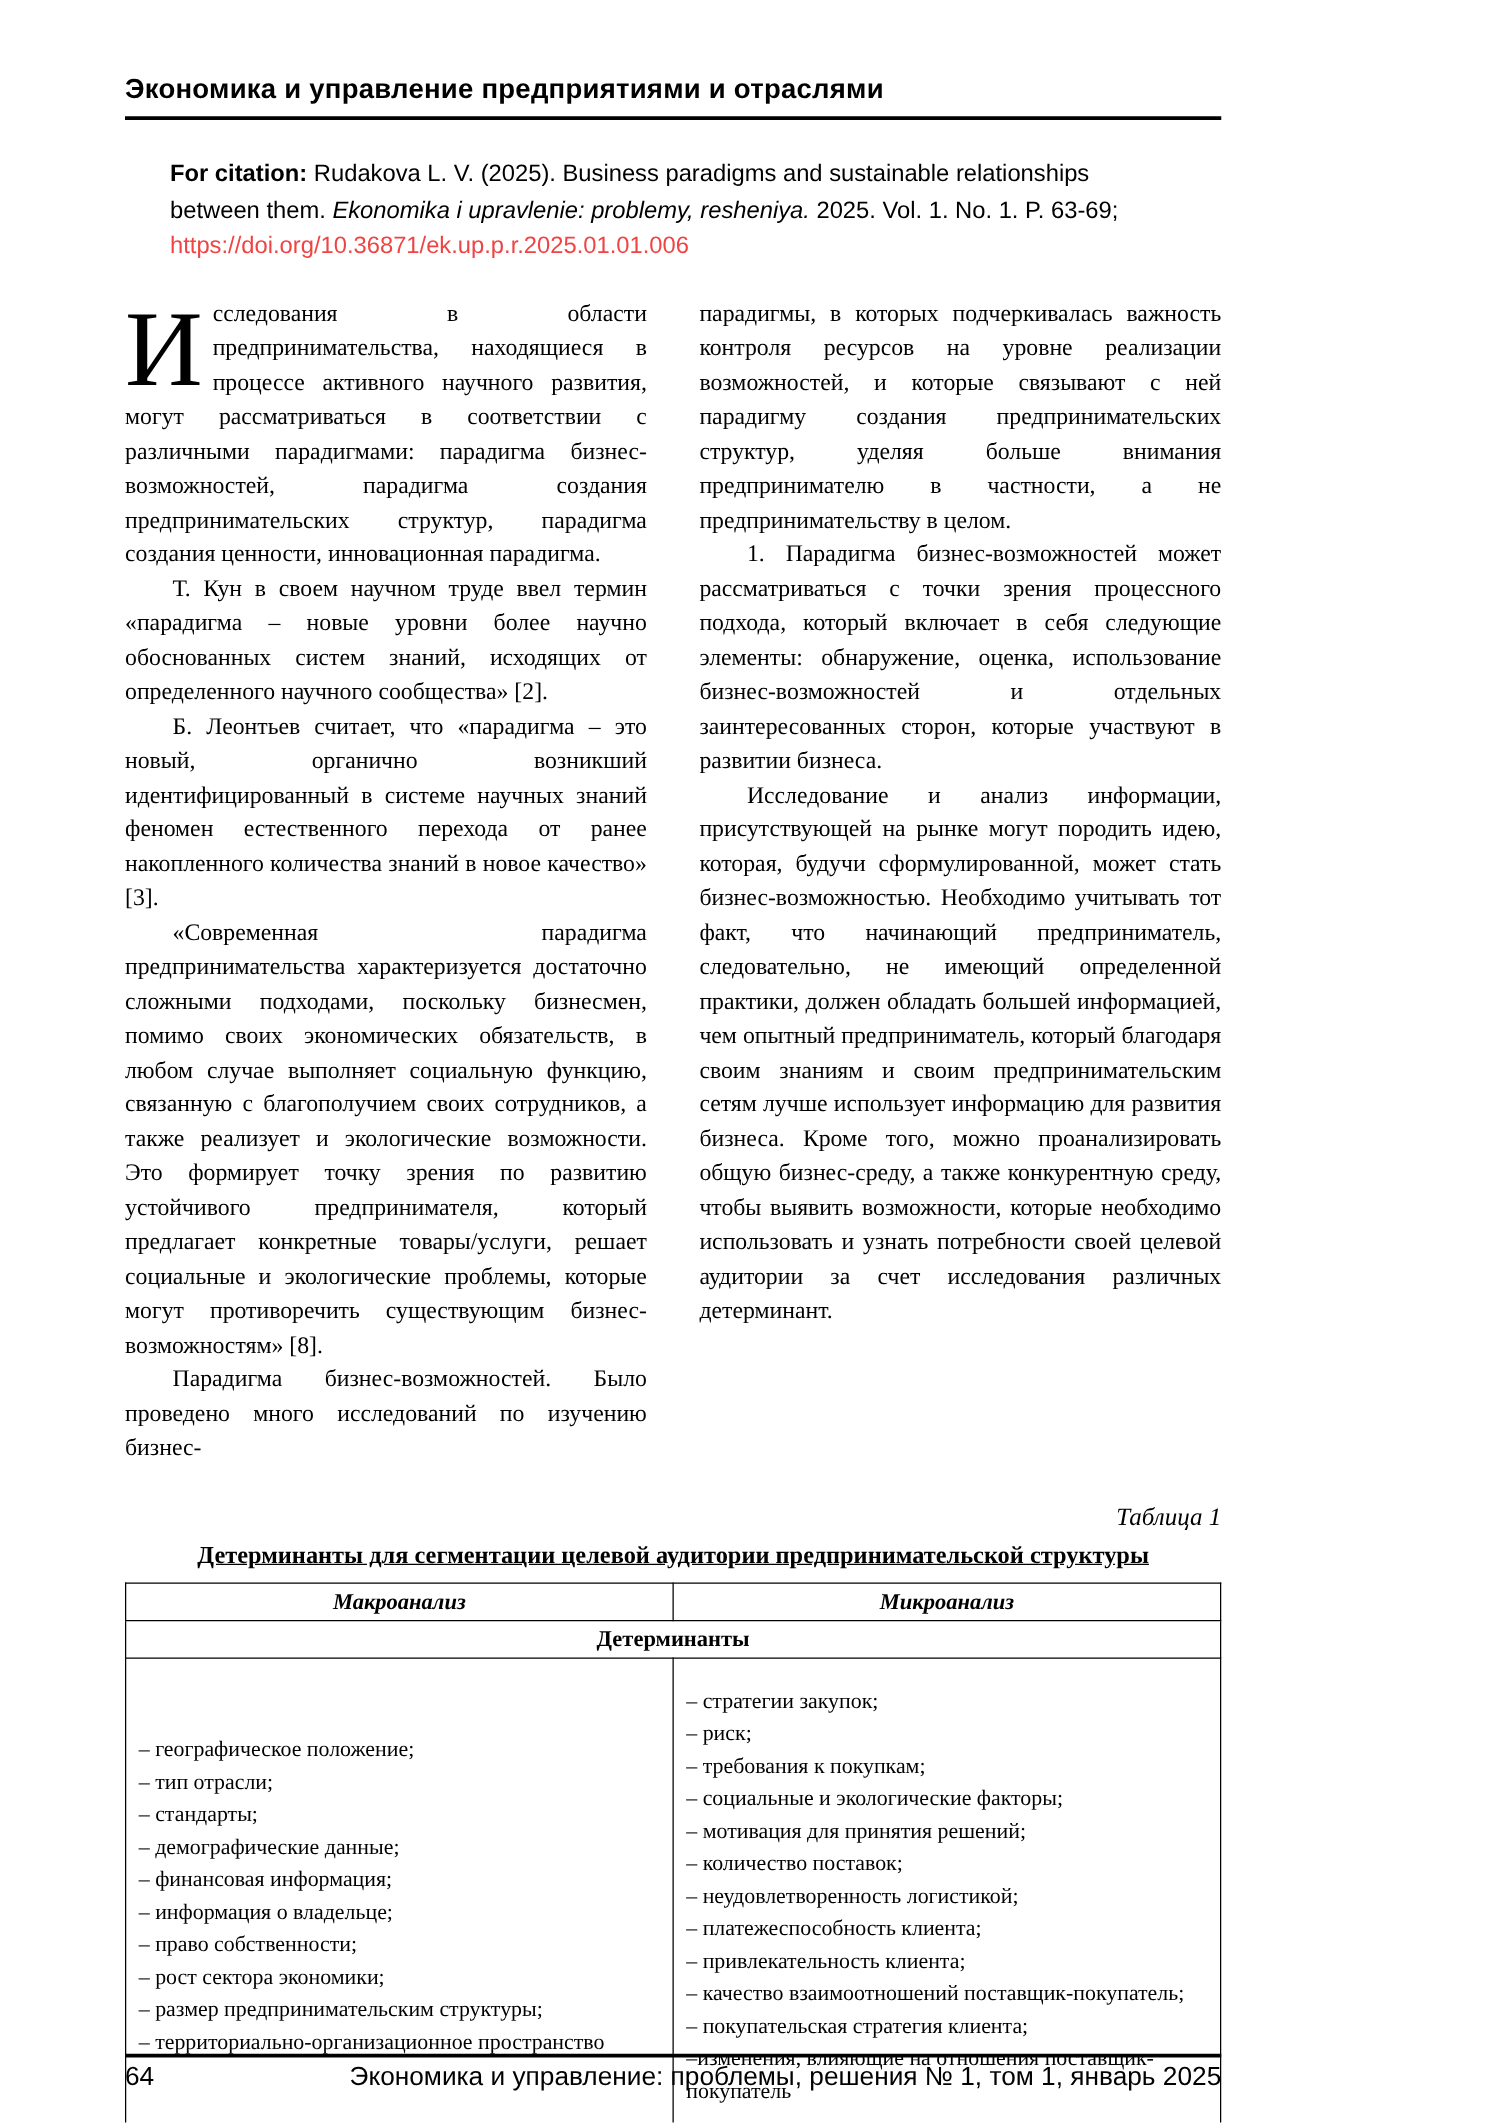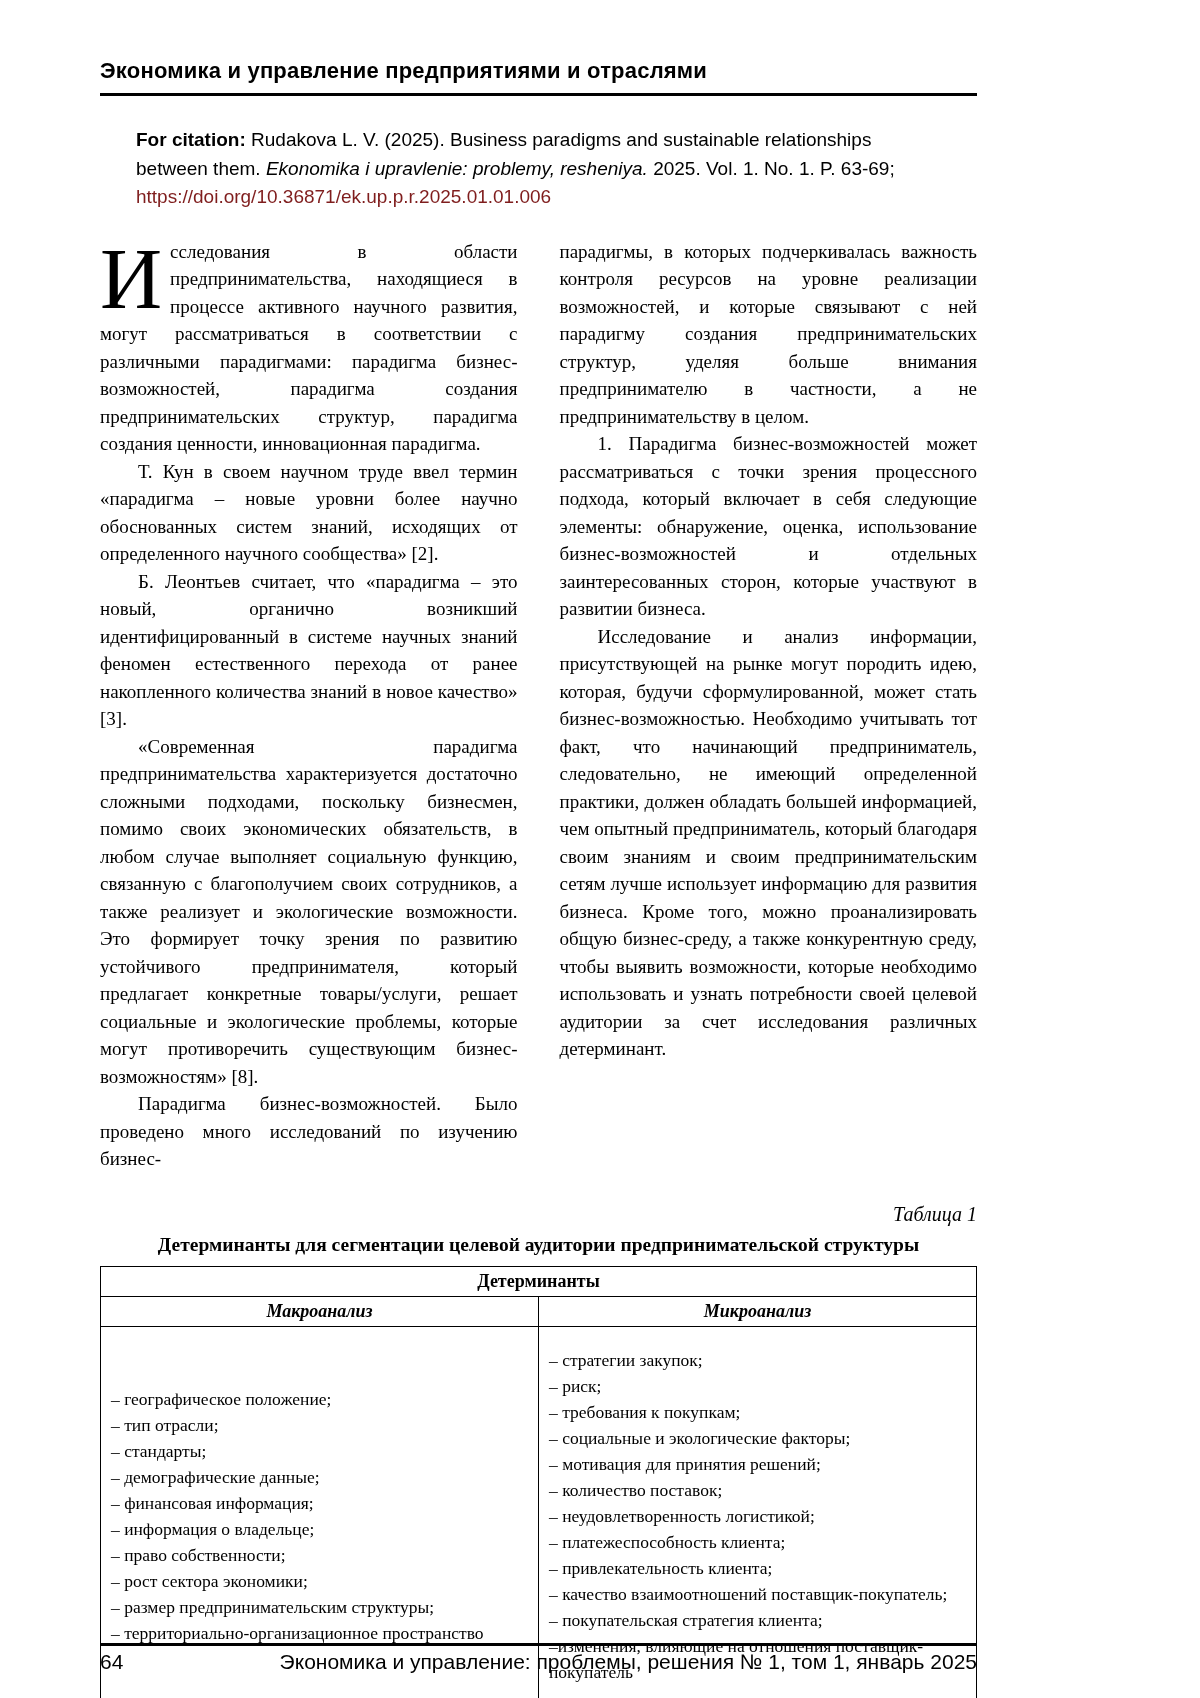--- a/index.html
+++ b/index.html
@@ -30,21 +30,21 @@
   }
   
   .citation {
     font-family:"Liberation Sans","DejaVu Sans",sans-serif;
     font-size:19px;
     line-height:1.5;
     margin:0 80px 26px 36px;
   }
   .citation .bold { font-weight:bold; }
   .citation .italic { font-style:italic; }
-  .citation .doi { color:#7f1d1d; text-decoration:none; overflow-wrap:anywhere; }
+  .citation .doi { color:#ef4444; text-decoration:none; overflow-wrap:anywhere; }
   
   .columns {
     display:flex;
     gap:42px;
     font-size:19px;
     line-height:27.5px;
     text-align:justify;
   }
   .col { flex:1 1 0; min-width:0; }
   p.para { text-indent:38px; margin:0; }
@@ -61,20 +61,21 @@
     text-align:right;
     font-style:italic;
     font-size:20px;
     margin-bottom:8px;
   }
   .table-title {
     text-align:center;
     font-weight:bold;
     font-size:19.5px;
     margin-bottom:10px;
+    text-decoration:underline;
   }
   table.det-table {
     width:100%;
     border-collapse:collapse;
     font-size:17.5px;
   }
   .det-table th, .det-table td { border:1.5px solid #000; }
   .det-table th {
     font-weight:bold;
     padding:4px 8px;
@@ -133,25 +134,25 @@
       <p class="para">Исследование и анализ информации, присутствующей на рынке могут породить идею, которая, будучи сформулированной, может стать бизнес-возможностью. Необходимо учитывать тот факт, что начинающий предприниматель, следовательно, не имеющий определенной практики, должен обладать большей информацией, чем опытный предприниматель, который благодаря своим знаниям и своим предпринимательским сетям лучше использует информацию для развития бизнеса. Кроме того, можно проанализировать общую бизнес-среду, а также конкурентную среду, чтобы выявить возможности, которые необходимо использовать и узнать потребности своей целевой аудитории за счет исследования различных детерминант.</p>
     </div>
   </div>
 
   <div class="table-block">
     <div class="table-caption">Таблица 1</div>
     <div class="table-title">Детерминанты для сегментации целевой аудитории предпринимательской структуры</div>
     <table class="det-table">
       <tbody>
           <tr>
-        <th colspan="2">Детерминанты</th>
+        <th class="col-head">Макроанализ</th>
+        <th class="col-head">Микроанализ</th>
       </tr>
       <tr>
-        <th class="col-head">Макроанализ</th>
-        <th class="col-head">Микроанализ</th>
+        <th colspan="2">Детерминанты</th>
       </tr>
       <tr>
         <td>
           <div>
                 <div class="table-line">– географическое положение;</div>
                 <div class="table-line">– тип отрасли;</div>
                 <div class="table-line">– стандарты;</div>
                 <div class="table-line">– демографические данные;</div>
                 <div class="table-line">– финансовая информация;</div>
                 <div class="table-line">– информация о владельце;</div>

